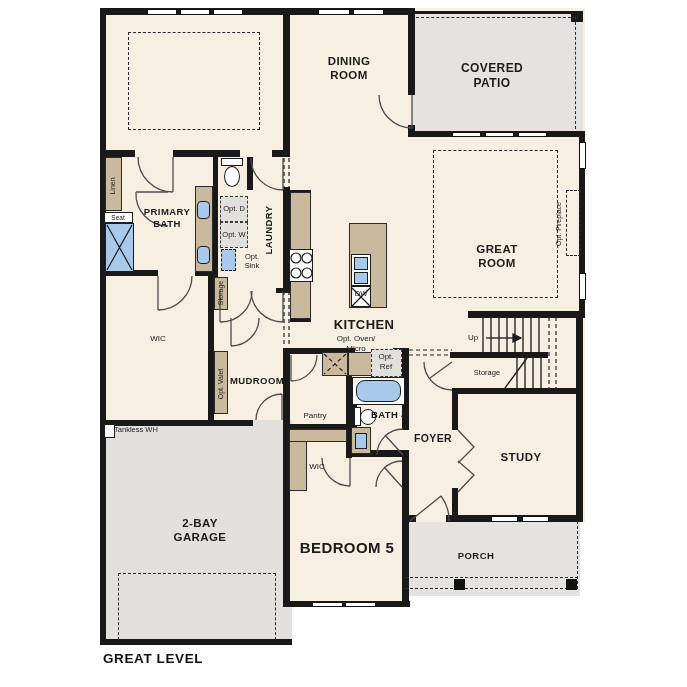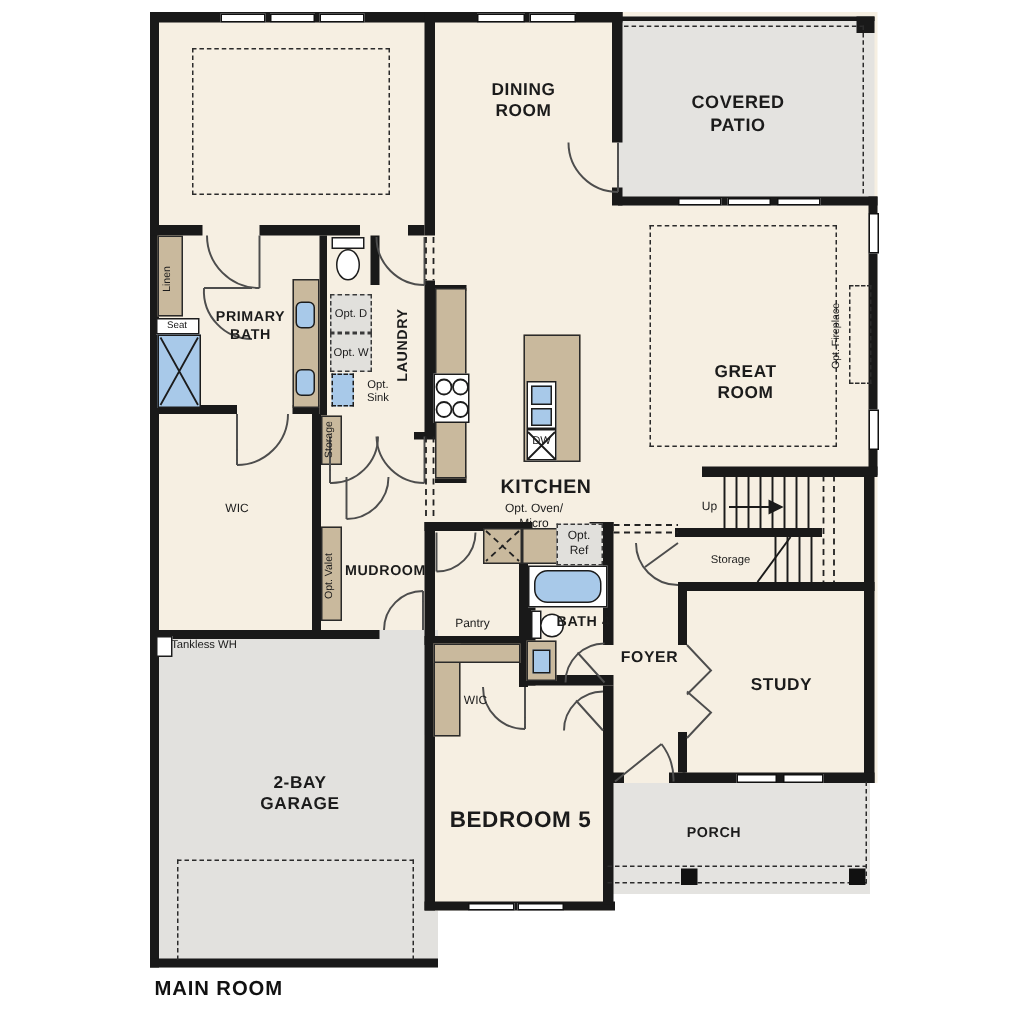--- a/index.html
+++ b/index.html
@@ -205,14 +205,14 @@
   <div class="lbl b" style="left:200px;top:530px;width:60px;font-size:11.5px;">2-BAY GARAGE</div>
   <div class="lbl b" style="left:476px;top:556px;width:70px;font-size:9.5px;">PORCH</div>
   <div class="lbl v" style="left:559px;top:224px;font-size:7px;">Opt. Fireplace</div>
   <div class="lbl" style="left:136px;top:430px;width:44px;font-size:7.5px;">Tankless WH</div>
   <div class="lbl" style="left:118px;top:218px;font-size:6.5px;">Seat</div>
   <div class="lbl v" style="left:113px;top:186px;font-size:7px;">Linen</div>
   <div class="lbl" style="left:234px;top:209px;width:24px;font-size:7.5px;">Opt. D</div>
   <div class="lbl" style="left:234px;top:235px;width:24px;font-size:7.5px;">Opt. W</div>
   <div class="lbl" style="left:252px;top:261px;width:26px;font-size:7.5px;">Opt. Sink</div>
   <div class="lbl" style="left:361px;top:294px;font-size:7.5px;">DW</div>
-  <div class="cap">MAIN ROOM</div>
+  <div class="cap">GREAT LEVEL</div>
 </div>
 
 </body></html>

